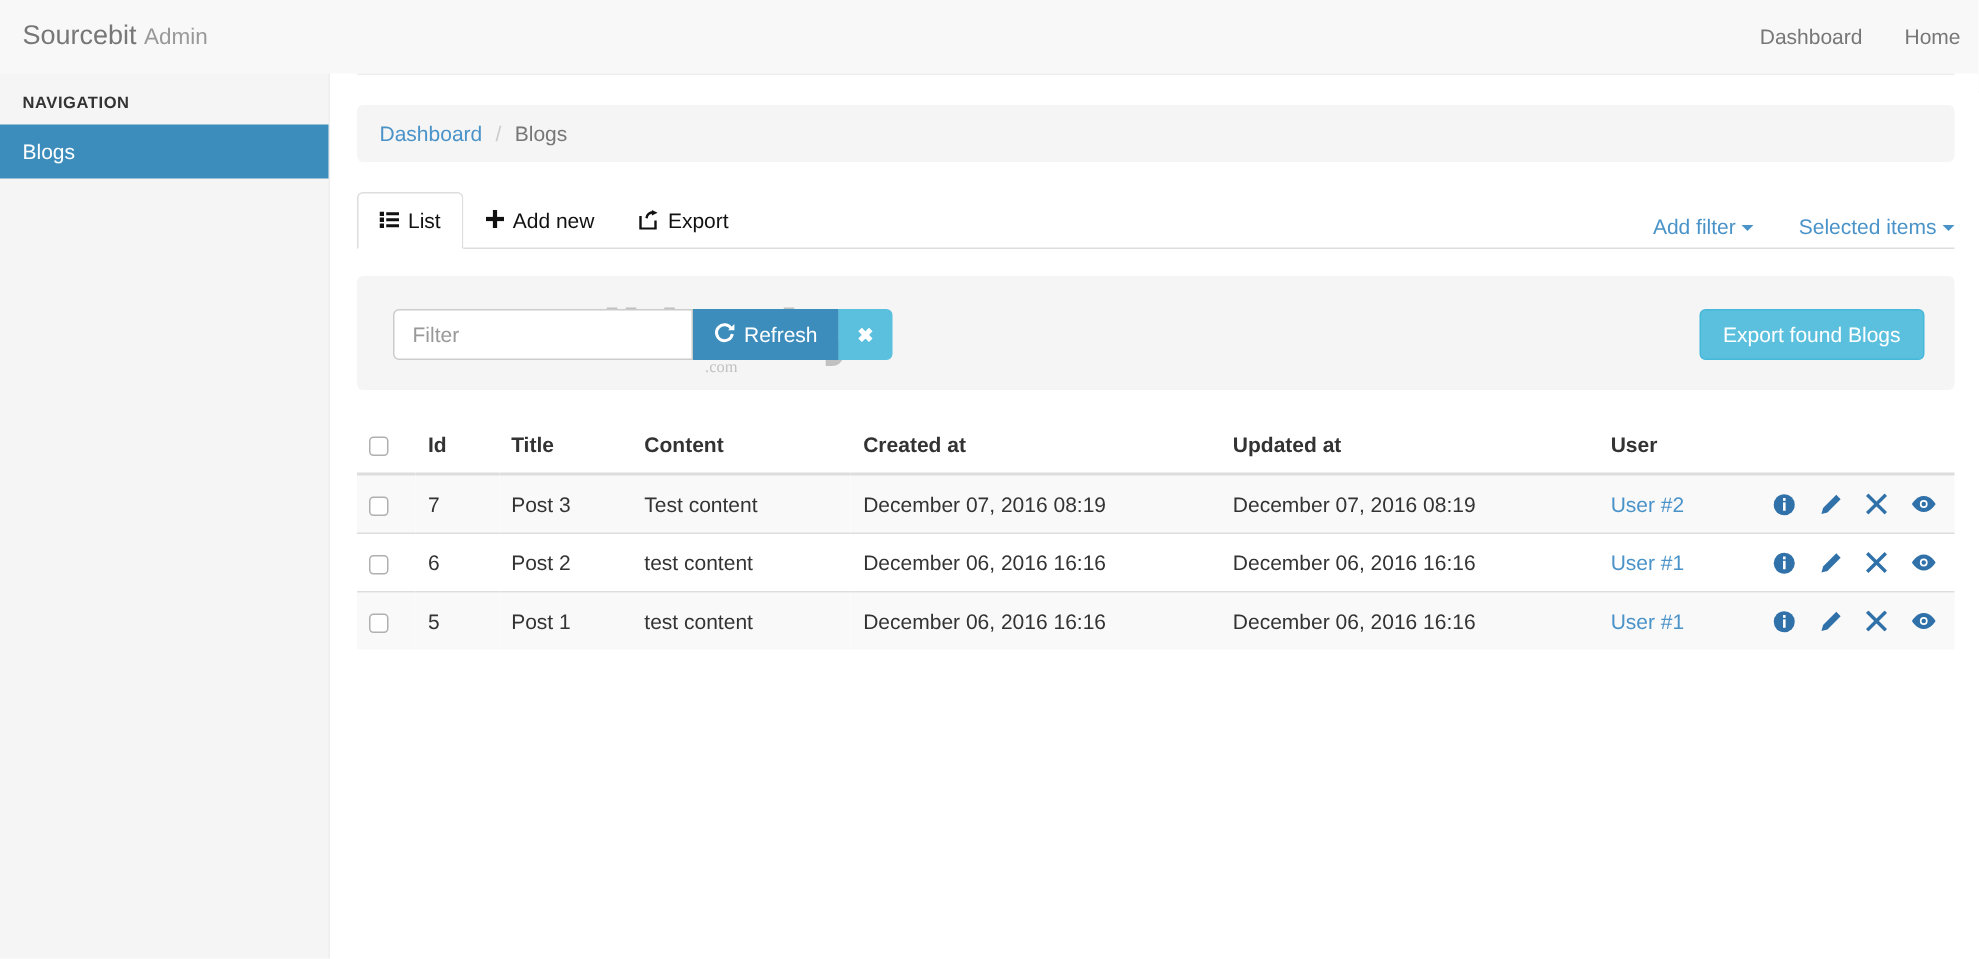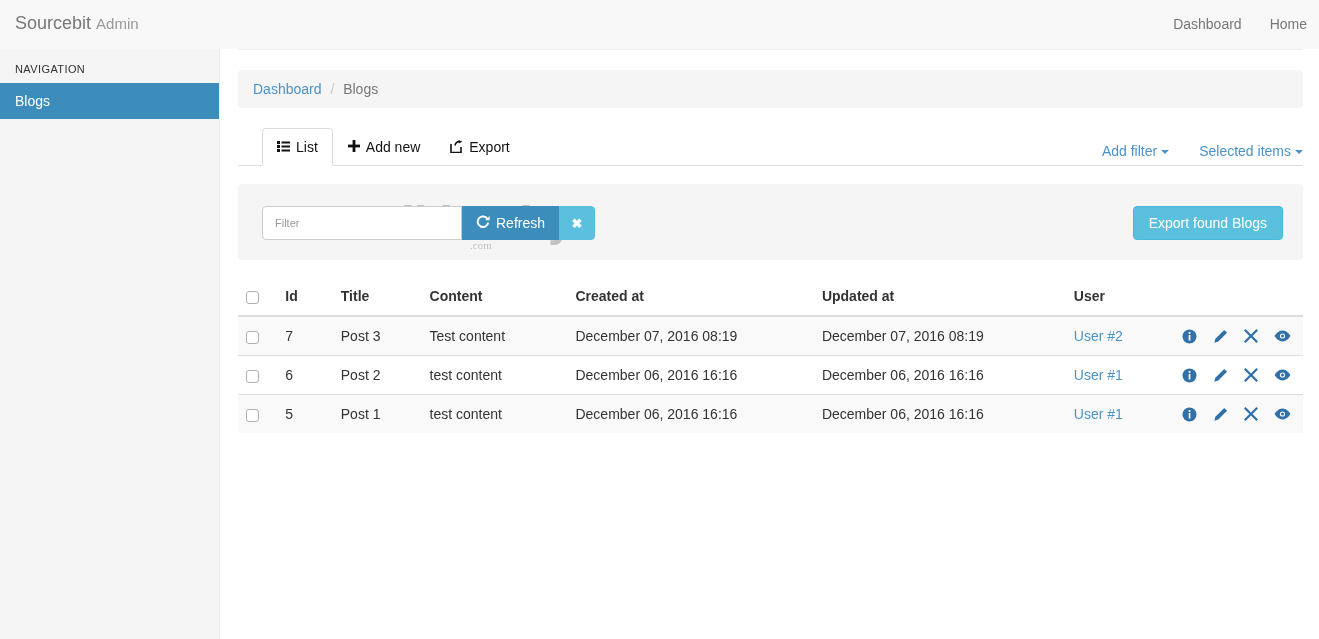--- a/index.html
+++ b/index.html
@@ -61,21 +61,21 @@
     top: 49px;
     width: 220px;
     height: 590px;
     background: #f5f5f5;
     border-right: 1px solid #eeeeee;
     box-sizing: border-box;
   }
   .nav-header {
     padding: 14px 15px 8px 15px;
     font-size: 11px;
-    font-weight: normal;
+    font-weight: bold;
     letter-spacing: 0.4px;
     color: #333333;
   }
   .nav-item {
     display: block;
     padding: 8px 15px;
     font-size: 14px;
     color: #4a93c9;
     text-decoration: none;
     line-height: 20px;
@@ -131,21 +131,20 @@
     position: relative;
     margin: 19px 16px 0 18px;
     height: 38px;
     border-bottom: 1px solid #dddddd;
   }
   .tabs {
     position: absolute;
     left: 0; bottom: -1px;
     display: flex;
     align-items: flex-end;
-    margin-left: 24px;
   }
   .tab {
     display: flex;
     align-items: center;
     gap: 6px;
     padding: 9px 14px;
     font-size: 14px;
     color: #111111;
     text-decoration: none;
     line-height: 20px;
@@ -204,21 +203,21 @@
     left: 24px;
     top: 22px;
     display: flex;
     align-items: stretch;
     height: 34px;
   }
   .filter-input {
     width: 200px;
     height: 34px;
     padding: 6px 12px;
-    font-size: 11px;
+    font-size: 14px;
     font-family: "Liberation Sans", sans-serif;
     color: #555555;
     background: #ffffff;
     border: 1px solid #cccccc;
     border-radius: 4px 0 0 4px;
     box-sizing: border-box;
     outline: none;
   }
   .filter-input::placeholder { color: #999999; }
   .btn-refresh {

